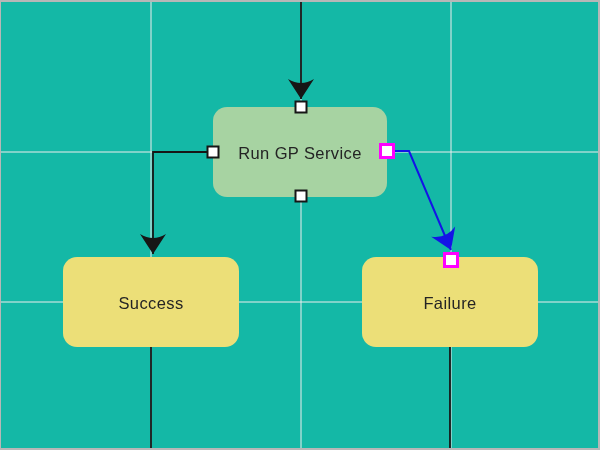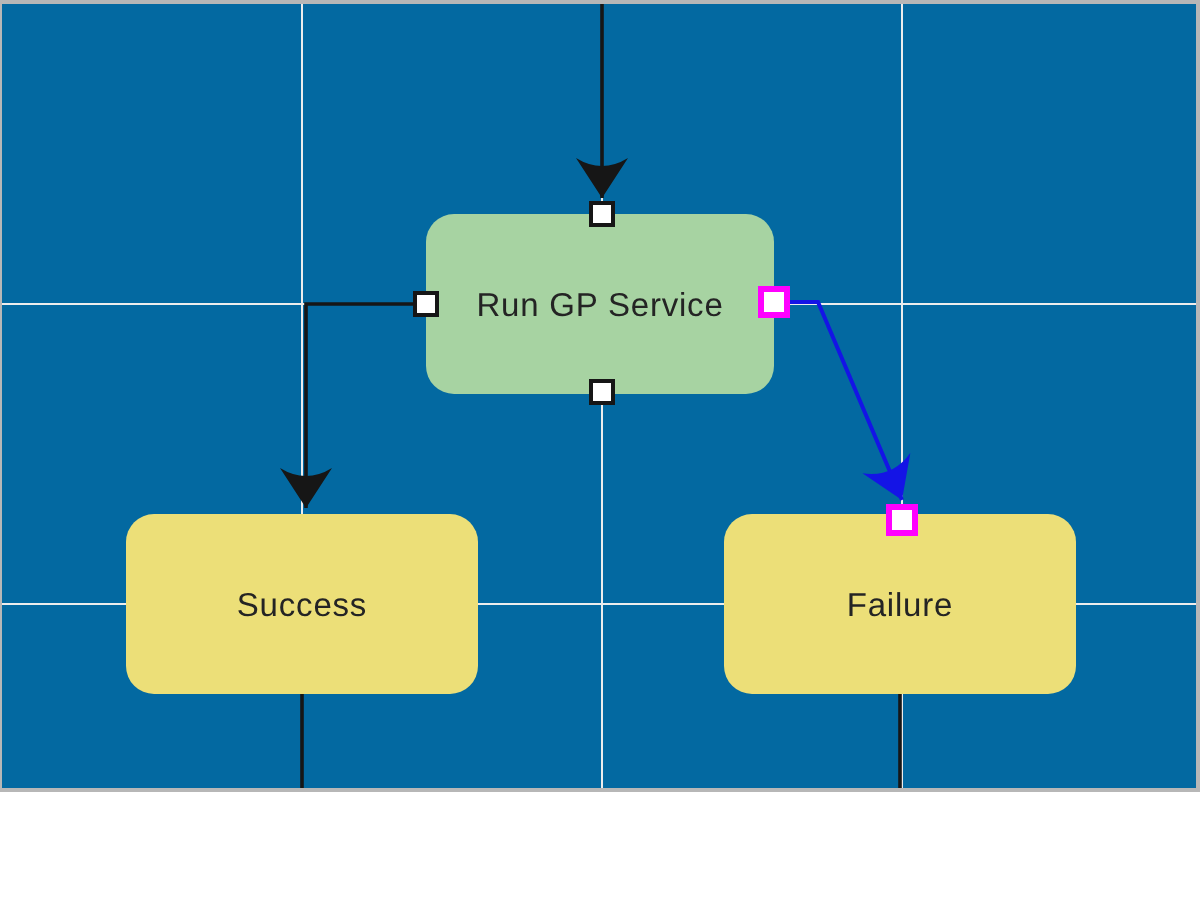--- a/index.html
+++ b/index.html
@@ -1,22 +1,22 @@
 <!DOCTYPE html>
 <html><head>
 <meta charset="utf-8">
 <style>
   html, body { margin: 0; padding: 0; }
   body { font-family: "Liberation Sans", sans-serif; }
   .canvas {
     position: relative;
     width: 600px;
-    height: 396px;
+    height: 450px;
     box-sizing: border-box;
-    background: #0369a1;
+    background: #14b8a6;
     border: 2px solid #b7b7b7;
     border-left-width: 1px;
     overflow: hidden;
   }
   .canvas svg { display: block; }
   .gridline { stroke-width: 1; }
   .connector { fill: none; stroke-width: 1.8; }
   .connector.selected { stroke-width: 2; }
   .node-label {
     font-family: "Liberation Sans", sans-serif;

